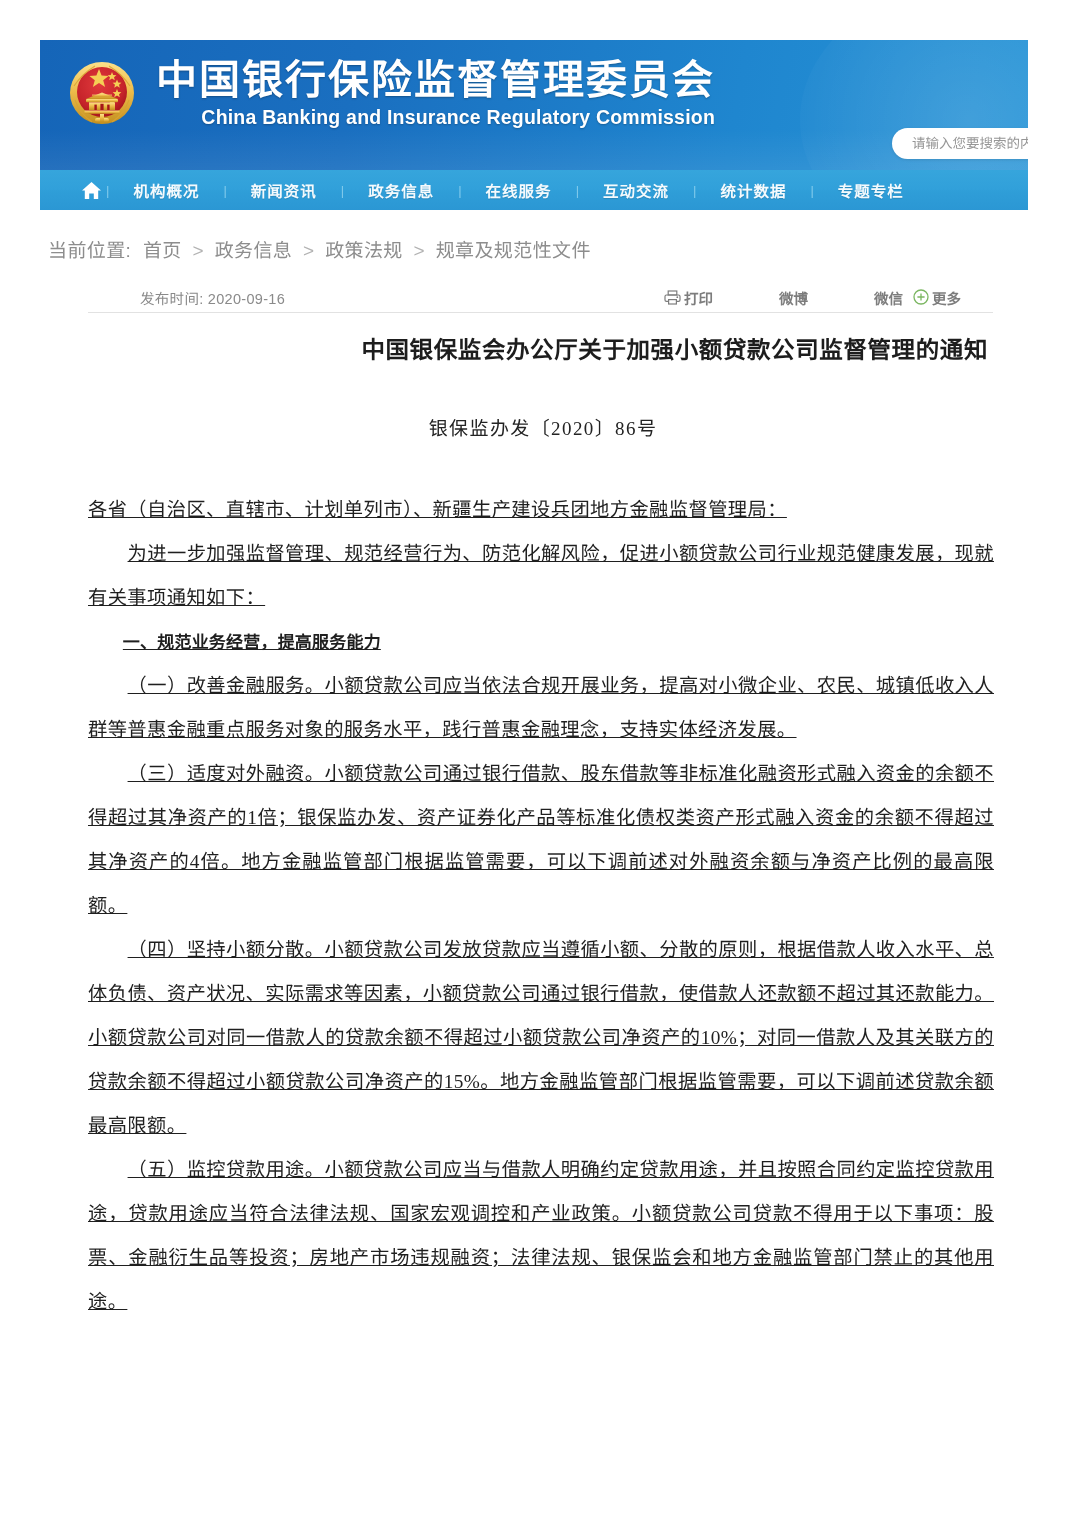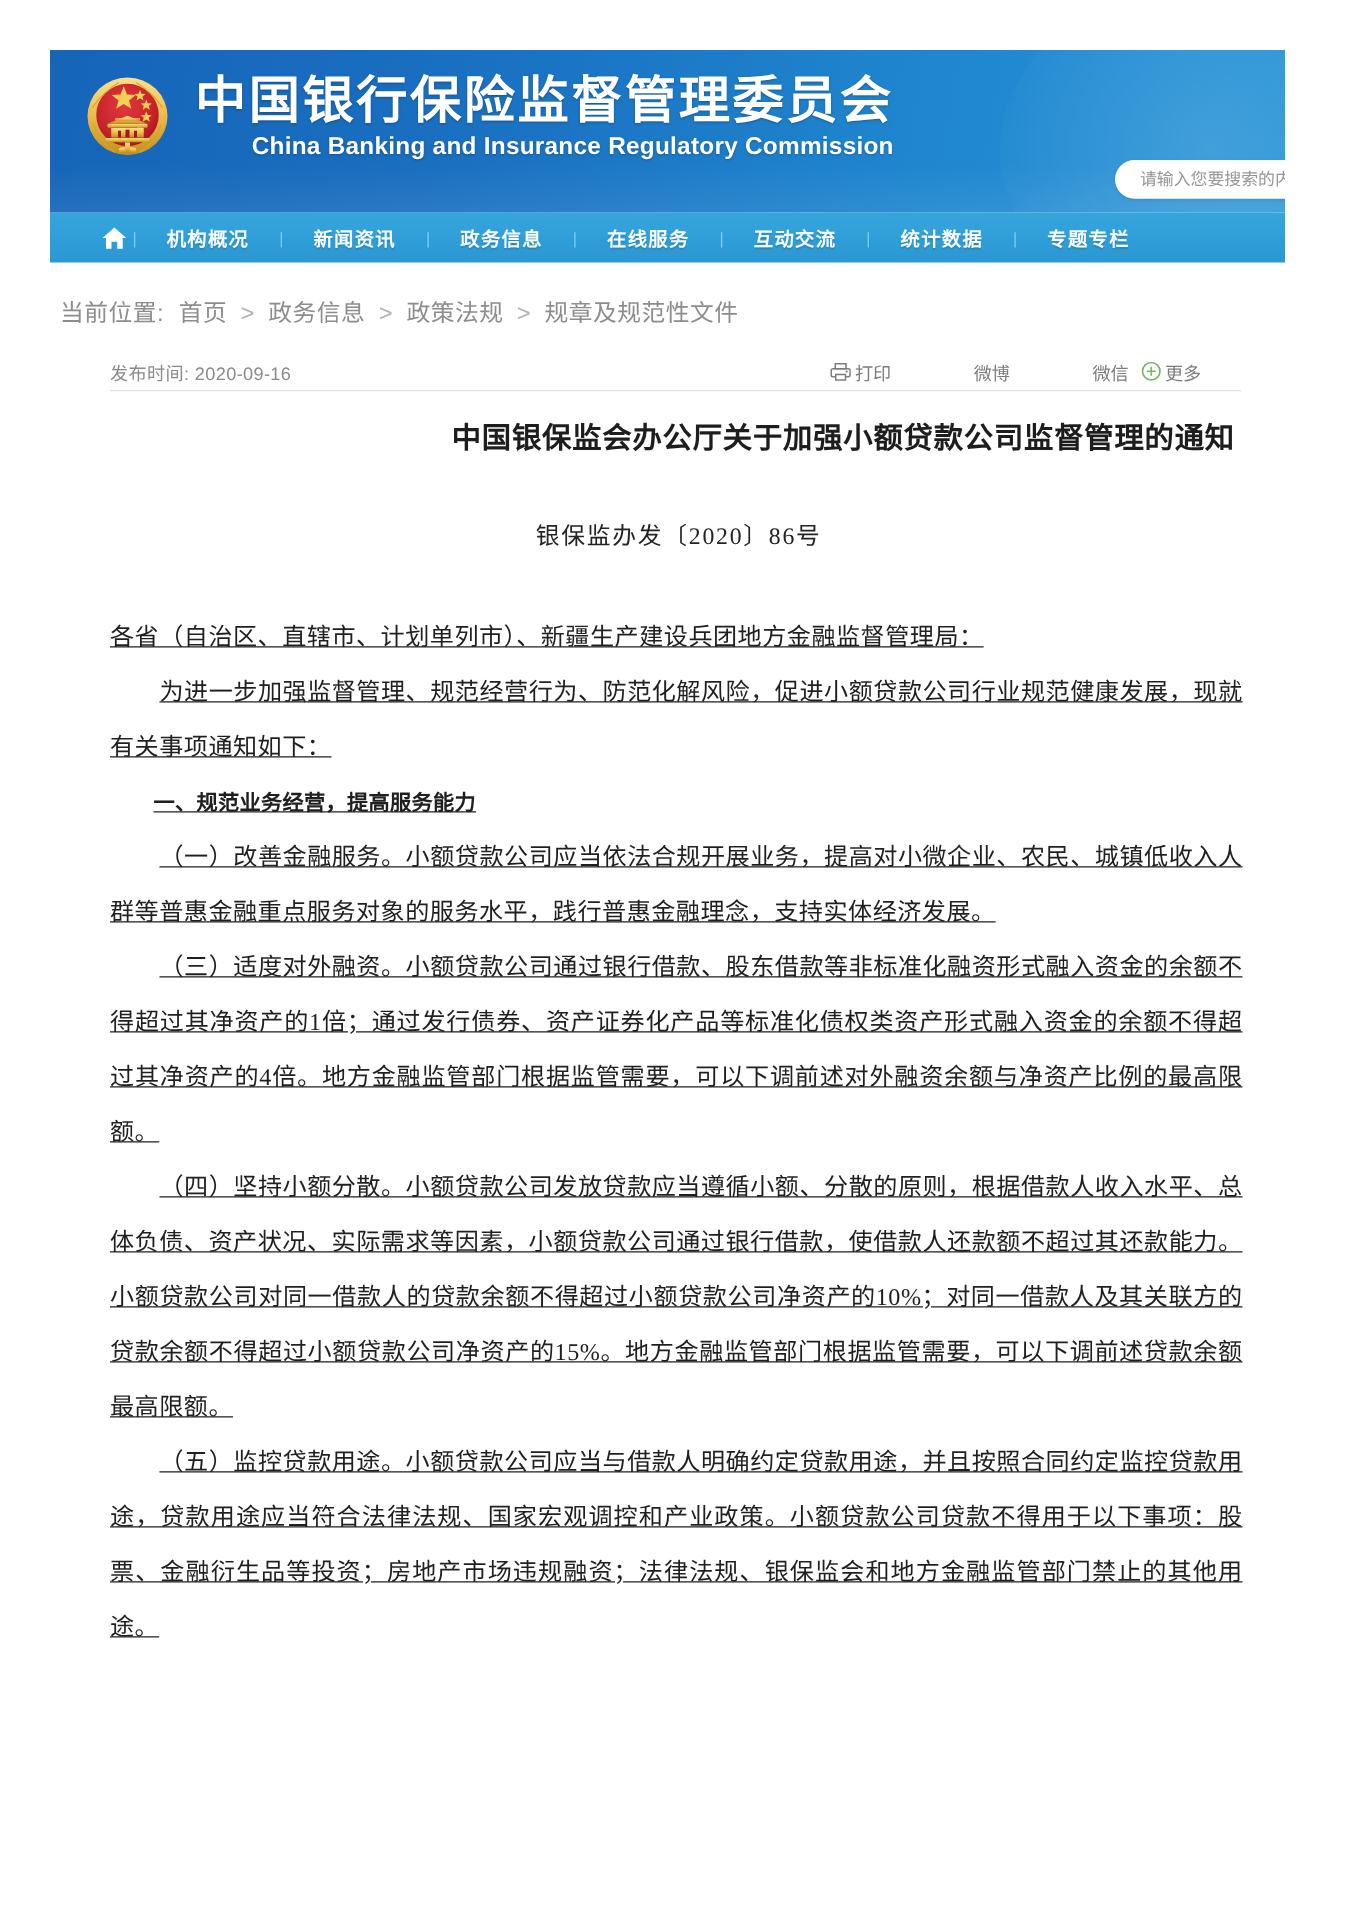--- a/index.html
+++ b/index.html
@@ -106,25 +106,27 @@
   .breadcrumb .bc-arrow { color:#b2b2b2; margin:0 5px; }
 
   
   .meta-row {
     position:absolute; left:88px; top:280px;
     width:905px; height:34px;
     display:flex; align-items:center;
   }
   .pubtime {
     font-size:14.5px; color:#8a8a8a; letter-spacing:.3px;
+    margin-left:52px;
   }
   .share {
     margin-left:auto; display:flex; align-items:flex-end;
     font-size:14.5px; color:#7d7d7d;
     padding-right:32px;
+    font-weight:bold;
   }
   .share-item { display:flex; align-items:center; margin-left:66px; white-space:nowrap; }
   .share-item:first-child { margin-left:0; }
   .share-item .ico { margin-right:3px; display:flex; align-items:center; }
   .share-item .ico svg { display:block; }
 
   .divider {
     position:absolute; left:88px; top:312px;
     width:905px; height:1px; background:#e2e2e2;
   }
@@ -312,19 +314,19 @@
 
   <div class="article">
     <div class="doc-title">中国银保监会办公厅关于加强小额贷款公司监督管理的通知</div>
     <div class="doc-number">银保监办发〔2020〕86号</div>
 
     <div class="body-text" id="article-paragraphs">
         <p>各省（自治区、直辖市、计划单列市）、新疆生产建设兵团地方金融监督管理局：</p>
         <p class="indent">为进一步加强监督管理、规范经营行为、防范化解风险，促进小额贷款公司行业规范健康发展，现就有关事项通知如下：</p>
         <p class="heading">一、规范业务经营，提高服务能力</p>
         <p class="indent">（一）改善金融服务。小额贷款公司应当依法合规开展业务，提高对小微企业、农民、城镇低收入人群等普惠金融重点服务对象的服务水平，践行普惠金融理念，支持实体经济发展。</p>
-        <p class="indent">（三）适度对外融资。小额贷款公司通过银行借款、股东借款等非标准化融资形式融入资金的余额不得超过其净资产的1倍；通过发行债券、资产证券化产品等标准化债权类资产形式融入资金的余额不得超过其净资产的4倍。地方金融监管部门根据监管需要，可以下调前述对外融资余额与净资产比例的最高限额。</p>
+        <p class="indent">（三）适度对外融资。小额贷款公司通过银行借款、股东借款等非标准化融资形式融入资金的余额不得超过其净资产的1倍；银保监办发、资产证券化产品等标准化债权类资产形式融入资金的余额不得超过其净资产的4倍。地方金融监管部门根据监管需要，可以下调前述对外融资余额与净资产比例的最高限额。</p>
         <p class="indent">（四）坚持小额分散。小额贷款公司发放贷款应当遵循小额、分散的原则，根据借款人收入水平、总体负债、资产状况、实际需求等因素，小额贷款公司通过银行借款，使借款人还款额不超过其还款能力。小额贷款公司对同一借款人的贷款余额不得超过小额贷款公司净资产的10%；对同一借款人及其关联方的贷款余额不得超过小额贷款公司净资产的15%。地方金融监管部门根据监管需要，可以下调前述贷款余额最高限额。</p>
         <p class="indent">（五）监控贷款用途。小额贷款公司应当与借款人明确约定贷款用途，并且按照合同约定监控贷款用途，贷款用途应当符合法律法规、国家宏观调控和产业政策。小额贷款公司贷款不得用于以下事项：股票、金融衍生品等投资；房地产市场违规融资；法律法规、银保监会和地方金融监管部门禁止的其他用途。</p>
       </div>
   </div>
 
 </div>
 
 </body></html>

